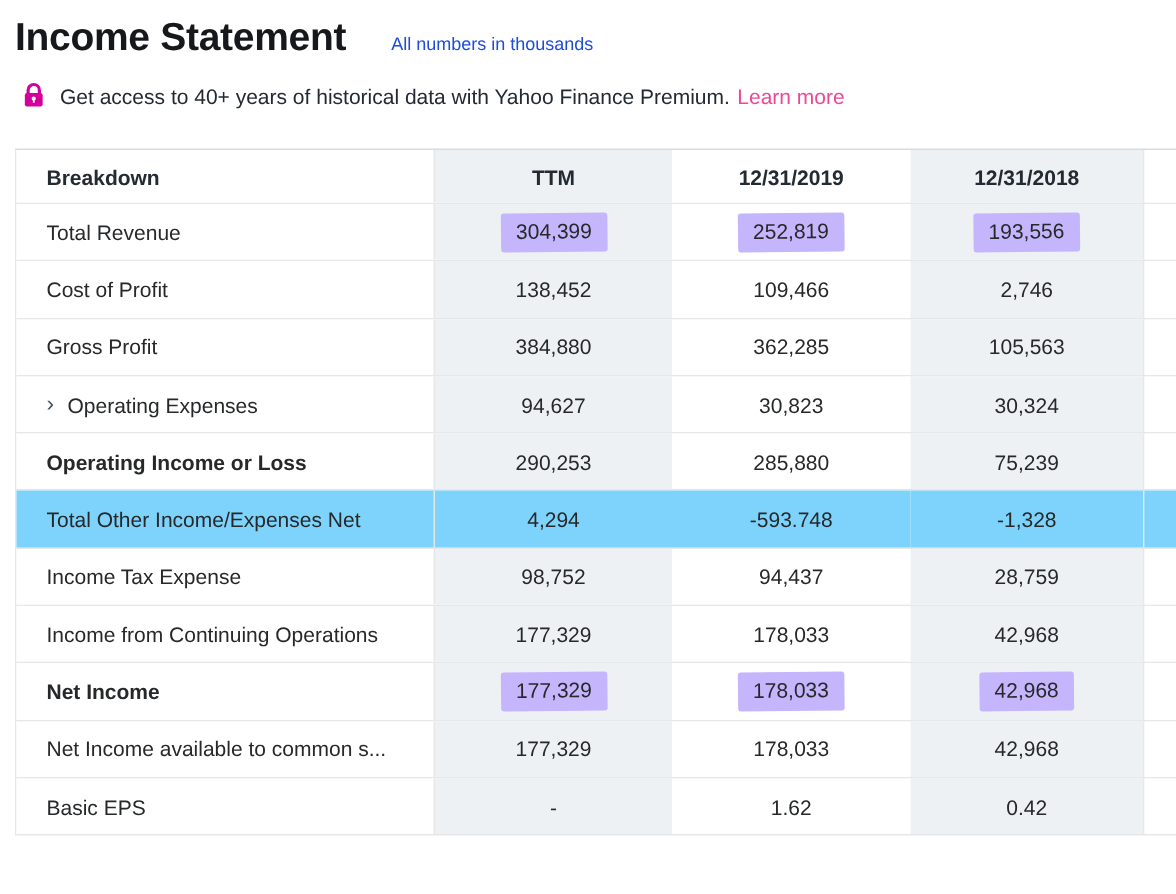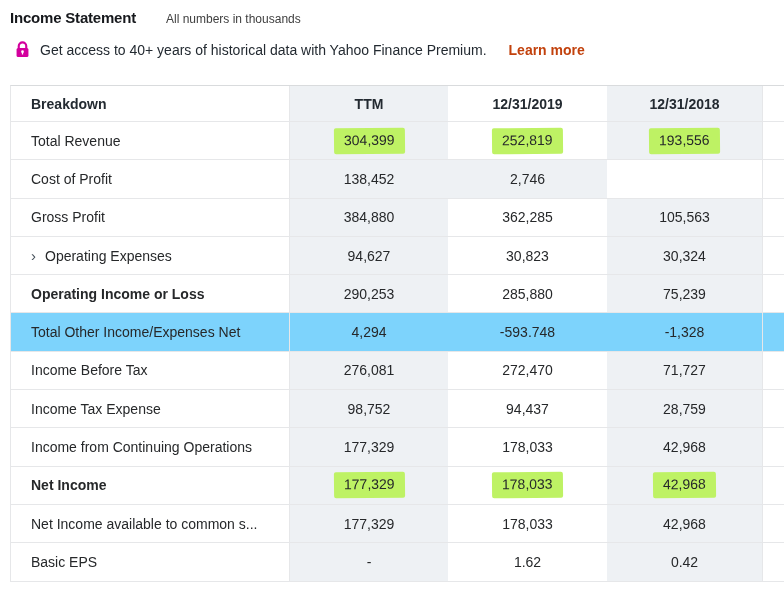--- a/index.html
+++ b/index.html
@@ -1,44 +1,44 @@
 <!DOCTYPE html>
 <html><head>
 <meta charset="utf-8">
 <style>
   * { margin:0; padding:0; box-sizing:border-box; }
   html,body { width:784px; height:596px; background:#ffffff; overflow:hidden;
               font-family:"Liberation Sans","DejaVu Sans",sans-serif; }
 
   
   .page-head { padding:9px 0 0 10px; display:flex; align-items:baseline; }
-  .page-title { font-size:15px; font-weight:800; color:#16181c; letter-spacing:-0.2px; }
-  .page-sub { font-size:12px; color:#404040; margin-left:30px; }
+  .page-title { font-size:26px; font-weight:800; color:#16181c; letter-spacing:-0.2px; }
+  .page-sub { font-size:12px; color:#1d4ed8; margin-left:30px; }
 
   
   .banner { margin:15px 0 0 15px; display:flex; align-items:center; font-size:14px; color:#232a31; }
   .lock { width:15px; height:17px; margin-right:10px; flex:0 0 auto; }
-  .banner a { color:#c2410c; text-decoration:none; margin-left:22px; cursor:pointer;font-weight:bold; }
+  .banner a { color:#ec4899; text-decoration:none; margin-left:5px; cursor:pointer; }
 
   
   .fin-table { width:774px; margin:27px 0 0 10px;
                border-top:1px solid #d9dbdd; border-left:1px solid #e6e7e9;
                font-size:14px; color:#26282a; }
   .row { display:grid; grid-template-columns:279px 158px 159px 156px 21px;
          border-bottom:1px solid #e6e7e9; height:38.3px; }
   .row.header { height:36px; font-weight:700; color:#232a31; }
   .cell { display:flex; align-items:center; background:#ffffff; }
   .c-label { padding-left:20px; border-right:1px solid #e6e7e9; }
   .num { justify-content:center; }
   .shade { background:#eef1f4; }
   .row > .cell:nth-child(4) { border-right:1px solid #e6e7e9;text-align:center; }
   .row.selected .cell { background:#7dd3fc; }
   .row.bold .c-label { font-weight:700; }
   .chev { margin-right:9px; font-size:15px; color:#46505a; line-height:1; cursor:pointer; }
-  .hl { background:#bef264; padding:4px 10px 6px; border-radius:2px; transform:rotate(-0.6deg); }
+  .hl { background:#c4b5fd; padding:4px 10px 6px; border-radius:2px; transform:rotate(-0.6deg); }
   .row:nth-child(11) .hl { transform:rotate(0.4deg); padding:6px 10px 7px; }
 </style>
 </head>
 <body>
 
 <div class="page-head">
   <span class="page-title">Income Statement</span>
   <span class="page-sub">All numbers in thousands</span>
 </div>
 
@@ -77,20 +77,21 @@
           <span class="hl">193,556</span>
         </div>
     <div class="cell c-pad"></div>
   </div>
       <div class="row">
     <div class="cell c-label">
 
       <span>Cost of Profit</span>
     </div>
     <div class="cell num shade">138,452</div>
+    <div class="cell num">109,466</div>
     <div class="cell num shade">2,746</div>
     <div class="cell c-pad"></div>
   </div>
       <div class="row">
     <div class="cell c-label">
 
       <span>Gross Profit</span>
     </div>
     <div class="cell num shade">384,880</div>
     <div class="cell num">362,285</div>
@@ -118,30 +119,20 @@
     <div class="cell c-pad"></div>
   </div>
       <div class="row selected">
     <div class="cell c-label">
 
       <span>Total Other Income/Expenses Net</span>
     </div>
     <div class="cell num shade">4,294</div>
     <div class="cell num">-593.748</div>
     <div class="cell num shade">-1,328</div>
-    <div class="cell c-pad"></div>
-  </div>
-      <div class="row">
-    <div class="cell c-label">
-
-      <span>Income Before Tax</span>
-    </div>
-    <div class="cell num shade">276,081</div>
-    <div class="cell num">272,470</div>
-    <div class="cell num shade">71,727</div>
     <div class="cell c-pad"></div>
   </div>
       <div class="row">
     <div class="cell c-label">
 
       <span>Income Tax Expense</span>
     </div>
     <div class="cell num shade">98,752</div>
     <div class="cell num">94,437</div>
     <div class="cell num shade">28,759</div>

